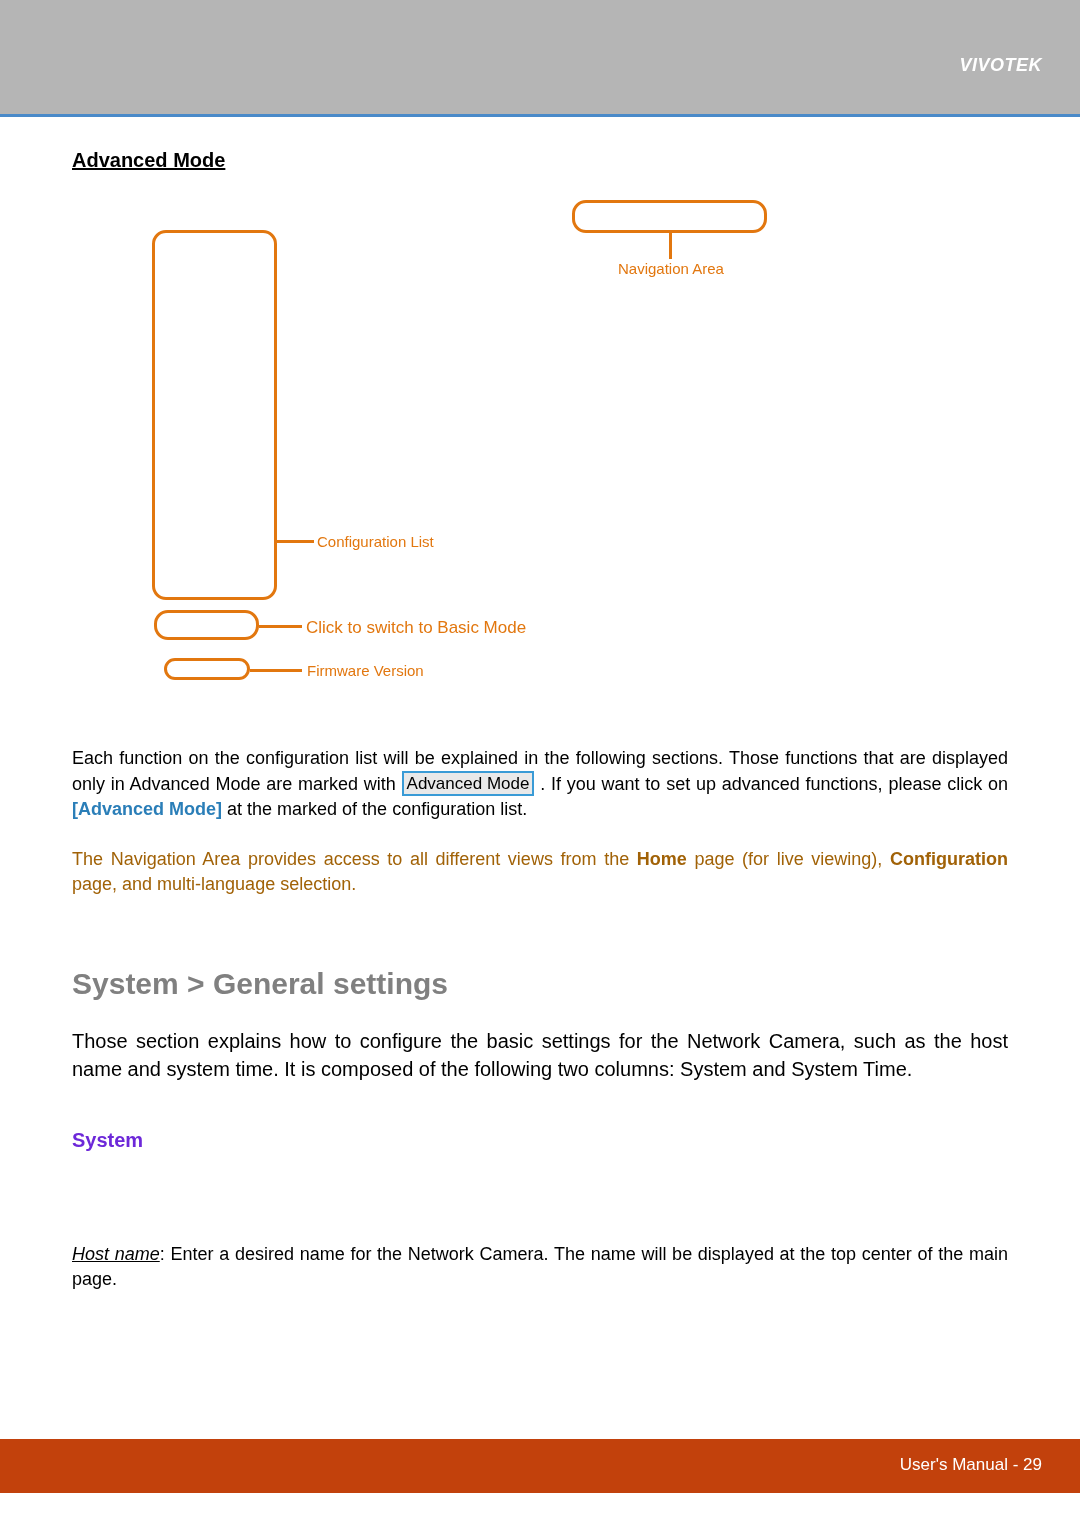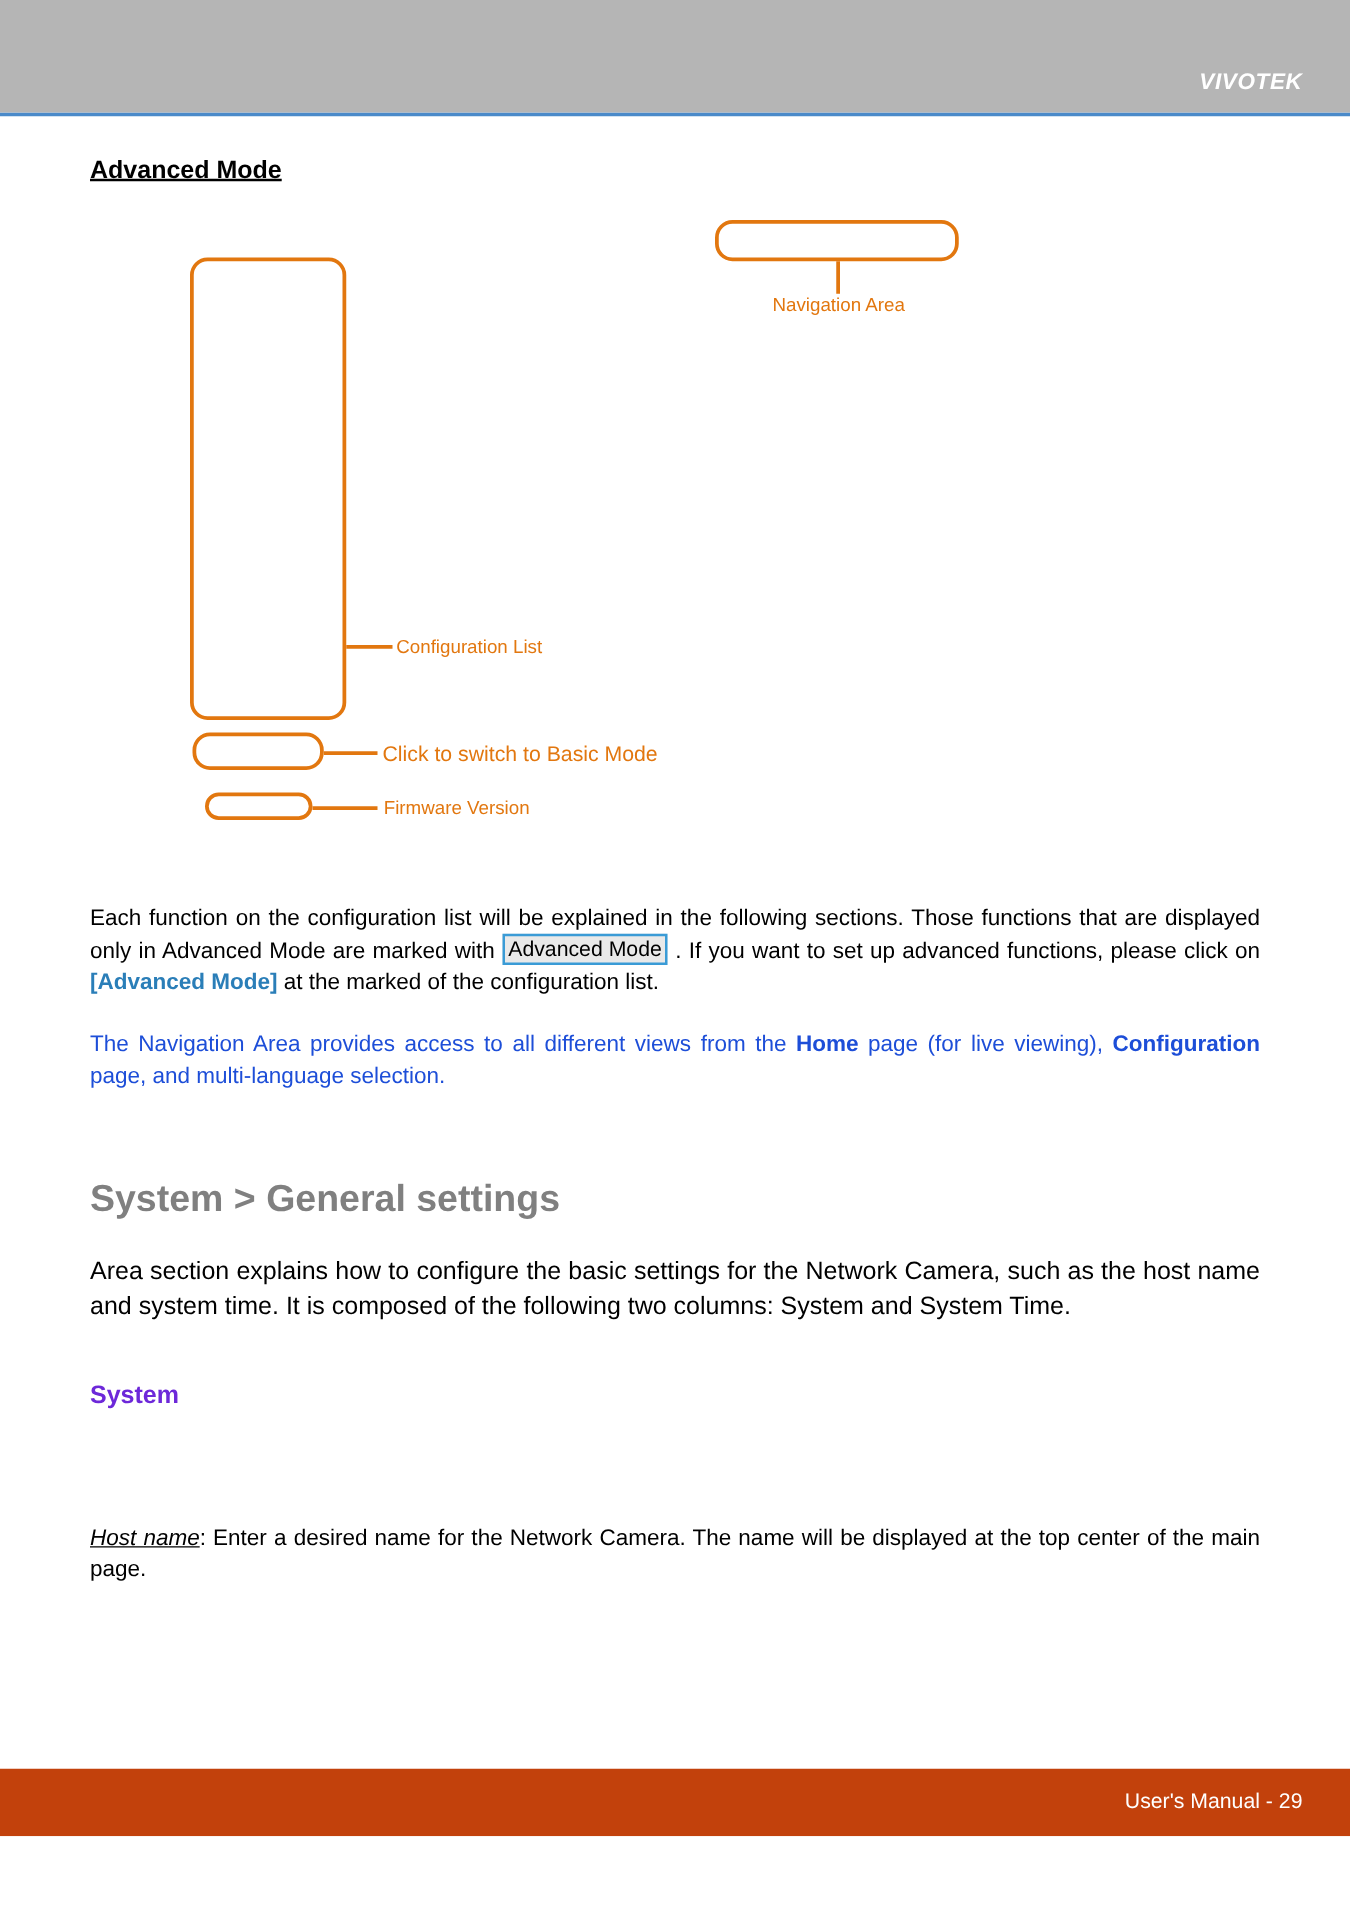--- a/index.html
+++ b/index.html
@@ -2,21 +2,21 @@
 <html><head>
   <meta charset="utf-8">
   <style>
     * { margin: 0; padding: 0; box-sizing: border-box; }
     body {
       font-family: Arial, Helvetica, sans-serif;
       width: 1080px;
       background: #fff;
     }
     .header-band {
-      height: 90px;
+      height: 114px;
       background: #b5b5b5;
       position: relative;
     }
     .header-brand {
       position: absolute;
       right: 38px;
       top: 55px;
       color: #fff;
       font-weight: bold;
       font-style: italic;
@@ -119,21 +119,21 @@
     }
     .body-para {
       font-size: 18px;
       color: #000;
       line-height: 1.4;
       text-align: justify;
       margin-top: 6px;
     }
     .body-para2 {
       font-size: 18px;
-      color: #1d4ed8;
+      color: #a16207;
       line-height: 1.4;
       text-align: justify;
       margin-top: 24px;
     }
     .badge {
       display: inline-block;
       border: 2px solid #3a9bd6;
       background: #e9e9e9;
       color: #000;
       font-size: 17px;
@@ -221,21 +221,21 @@
   <p class="body-para2">
     <span>The Navigation Area provides access to all different views from the </span>
     <span class="bold">Home</span>
     <span> page (for live viewing), </span>
     <span class="bold">Configuration</span>
     <span> page, and multi-language selection.</span>
   </p>
 
   <div class="h2-gray">System &gt; General settings</div>
 
-  <p class="intro-para">Area section explains how to configure the basic settings for the Network Camera, such as the host name and system time. It is composed of the following two columns: System and System Time.</p>
+  <p class="intro-para">Those section explains how to configure the basic settings for the Network Camera, such as the host name and system time. It is composed of the following two columns: System and System Time.</p>
 
   <div class="sub-heading">System</div>
 
   <p class="body-para">
     <span class="underline">Host name</span><span>: Enter a desired name for the Network Camera. The name will be displayed at the top center of the main page.</span>
   </p>
 
 </div>
 
 <div class="footer-band">

